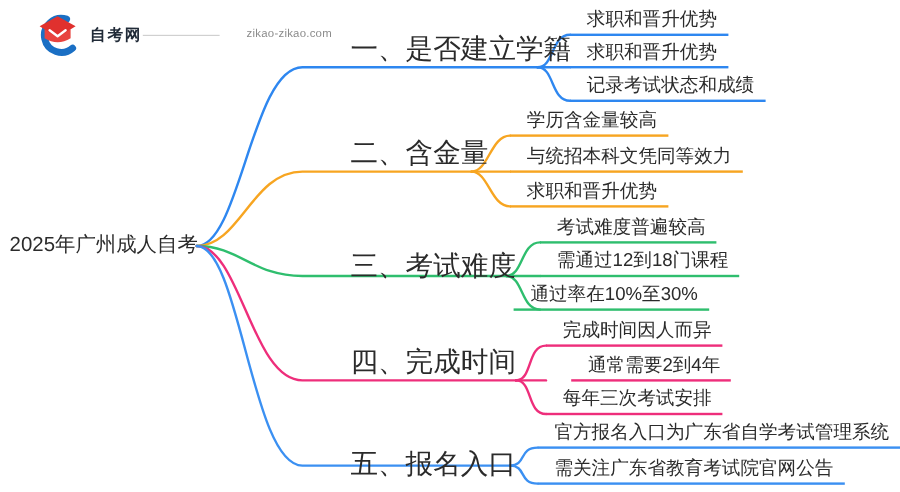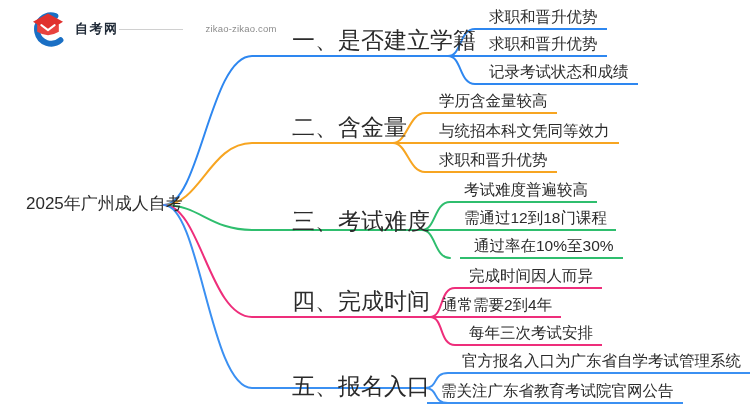--- a/index.html
+++ b/index.html
@@ -2,21 +2,21 @@
 <html><head>
 <meta charset="utf-8">
 <style>
   html,body{margin:0;padding:0;background:#ffffff;}
   .canvas{
     position:relative;width:750px;height:410px;background:#ffffff;overflow:hidden;
     font-family:"Liberation Sans","DejaVu Sans",sans-serif;
   }
   svg.connectors{position:absolute;left:0;top:0;width:750px;height:410px;}
   .root-title{
-    position:absolute;left:26px;top:194px;height:20px;line-height:20px;
+    position:absolute;left:8px;top:194px;height:20px;line-height:20px;
     font-size:17px;color:#2b2b2b;white-space:nowrap;
   }
   .branch-label{
     position:absolute;left:292px;height:20px;line-height:20px;
     font-size:23px;color:#2b2b2b;white-space:nowrap;
   }
   .leaf{
     position:absolute;height:19px;line-height:19px;padding:0 9px 2px 14px;
     font-size:15.5px;color:#2b2b2b;white-space:nowrap;
     border-bottom:2px solid #999;
@@ -75,22 +75,22 @@
       <div class="leaf" style="left: 475px; top: 7px; border-bottom-color: rgb(46, 135, 240);">求职和晋升优势</div>
       <div class="leaf" style="left: 475px; top: 34px; border-bottom-color: rgb(46, 135, 240);">求职和晋升优势</div>
       <div class="leaf" style="left: 475px; top: 62px; border-bottom-color: rgb(46, 135, 240);">记录考试状态和成绩</div>
       <div class="branch-label" style="top: 117px;">二、含金量</div>
       <div class="leaf" style="left: 425px; top: 91px; border-bottom-color: rgb(247, 165, 33);">学历含金量较高</div>
       <div class="leaf" style="left: 425px; top: 121px; border-bottom-color: rgb(247, 165, 33);">与统招本科文凭同等效力</div>
       <div class="leaf" style="left: 425px; top: 150px; border-bottom-color: rgb(247, 165, 33);">求职和晋升优势</div>
       <div class="branch-label" style="top: 211px;">三、考试难度</div>
       <div class="leaf" style="left: 450px; top: 180px; border-bottom-color: rgb(47, 190, 110);">考试难度普遍较高</div>
       <div class="leaf" style="left: 450px; top: 208px; border-bottom-color: rgb(47, 190, 110);">需通过12到18门课程</div>
-      <div class="leaf" style="left: 460px; top: 236px; border-bottom-color: rgb(47, 190, 110);">通过率在10%至30%</div>
+      <div class="leaf" style="left: 428px; top: 236px; border-bottom-color: rgb(47, 190, 110);">通过率在10%至30%</div>
       <div class="branch-label" style="top: 291px;">四、完成时间</div>
       <div class="leaf" style="left: 455px; top: 266px; border-bottom-color: rgb(238, 46, 123);">完成时间因人而异</div>
-      <div class="leaf" style="left: 428px; top: 295px; border-bottom-color: rgb(238, 46, 123); text-align: center;">通常需要2到4年</div>
+      <div class="leaf" style="left: 476px; top: 295px; border-bottom-color: rgb(238, 46, 123); text-align: center;">通常需要2到4年</div>
       <div class="leaf" style="left: 455px; top: 323px; border-bottom-color: rgb(238, 46, 123);">每年三次考试安排</div>
       <div class="branch-label" style="top: 376px;">五、报名入口</div>
       <div class="leaf" style="left: 448px; top: 351px; border-bottom-color: rgb(59, 144, 242);">官方报名入口为广东省自学考试管理系统</div>
-      <div class="leaf" style="left: 427px; top: 381px; border-bottom-color: rgb(59, 144, 242);">需关注广东省教育考试院官网公告</div>
+      <div class="leaf" style="left: 448px; top: 381px; border-bottom-color: rgb(59, 144, 242);">需关注广东省教育考试院官网公告</div>
     </div>
 </div>
 
 </body></html>

